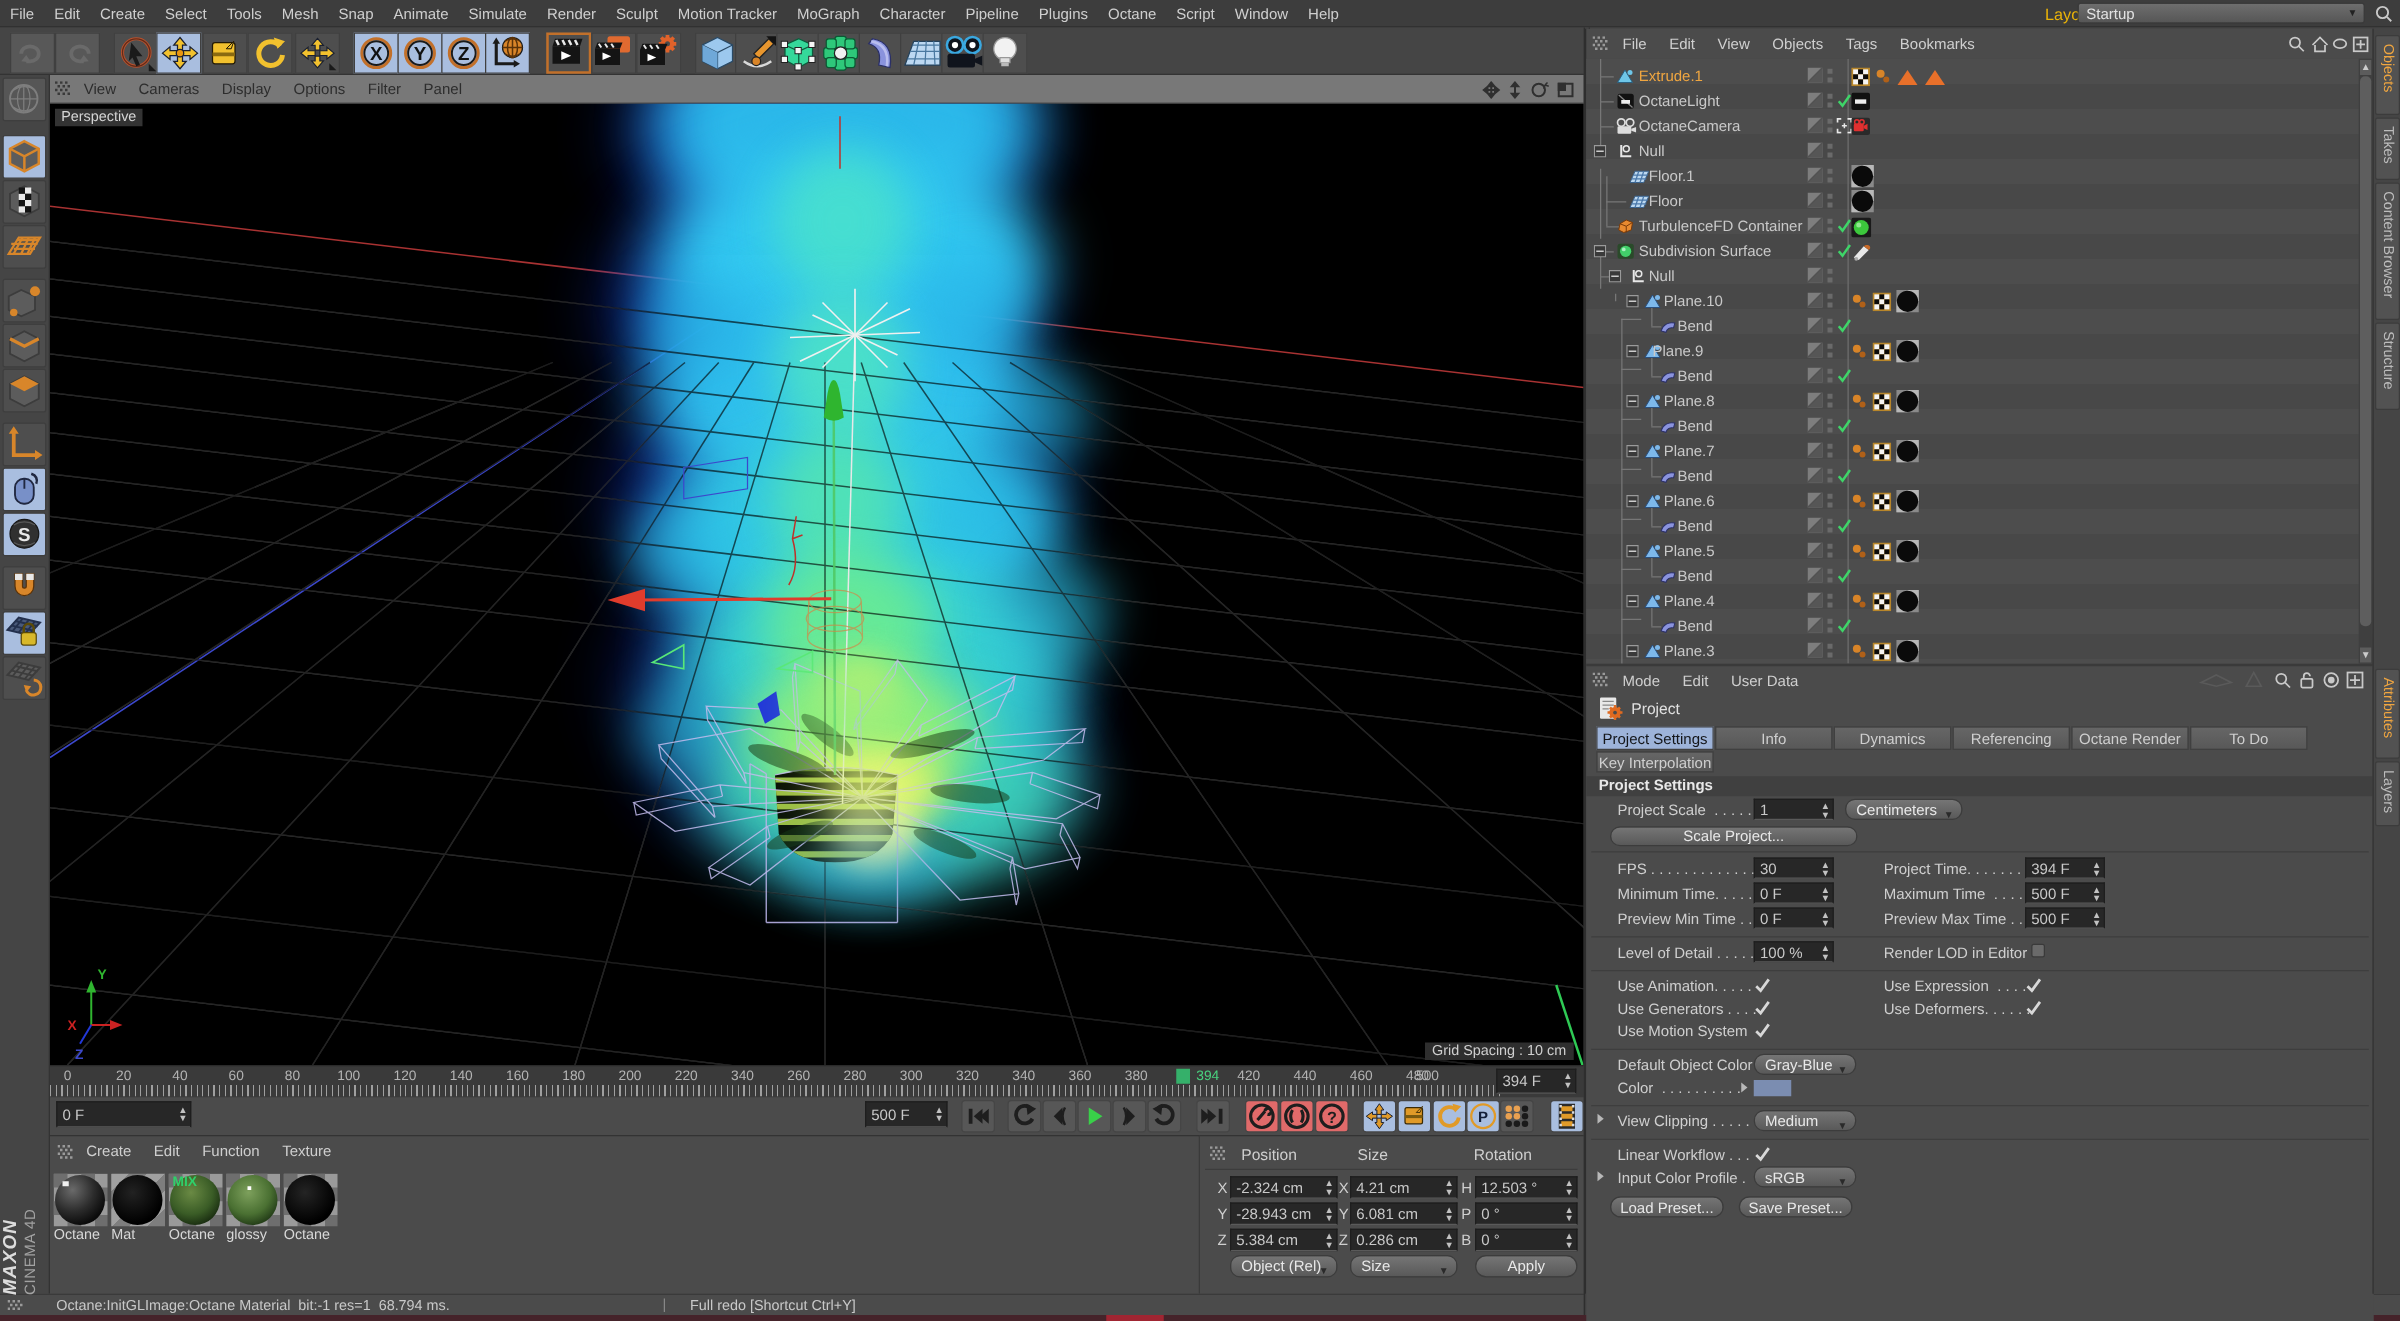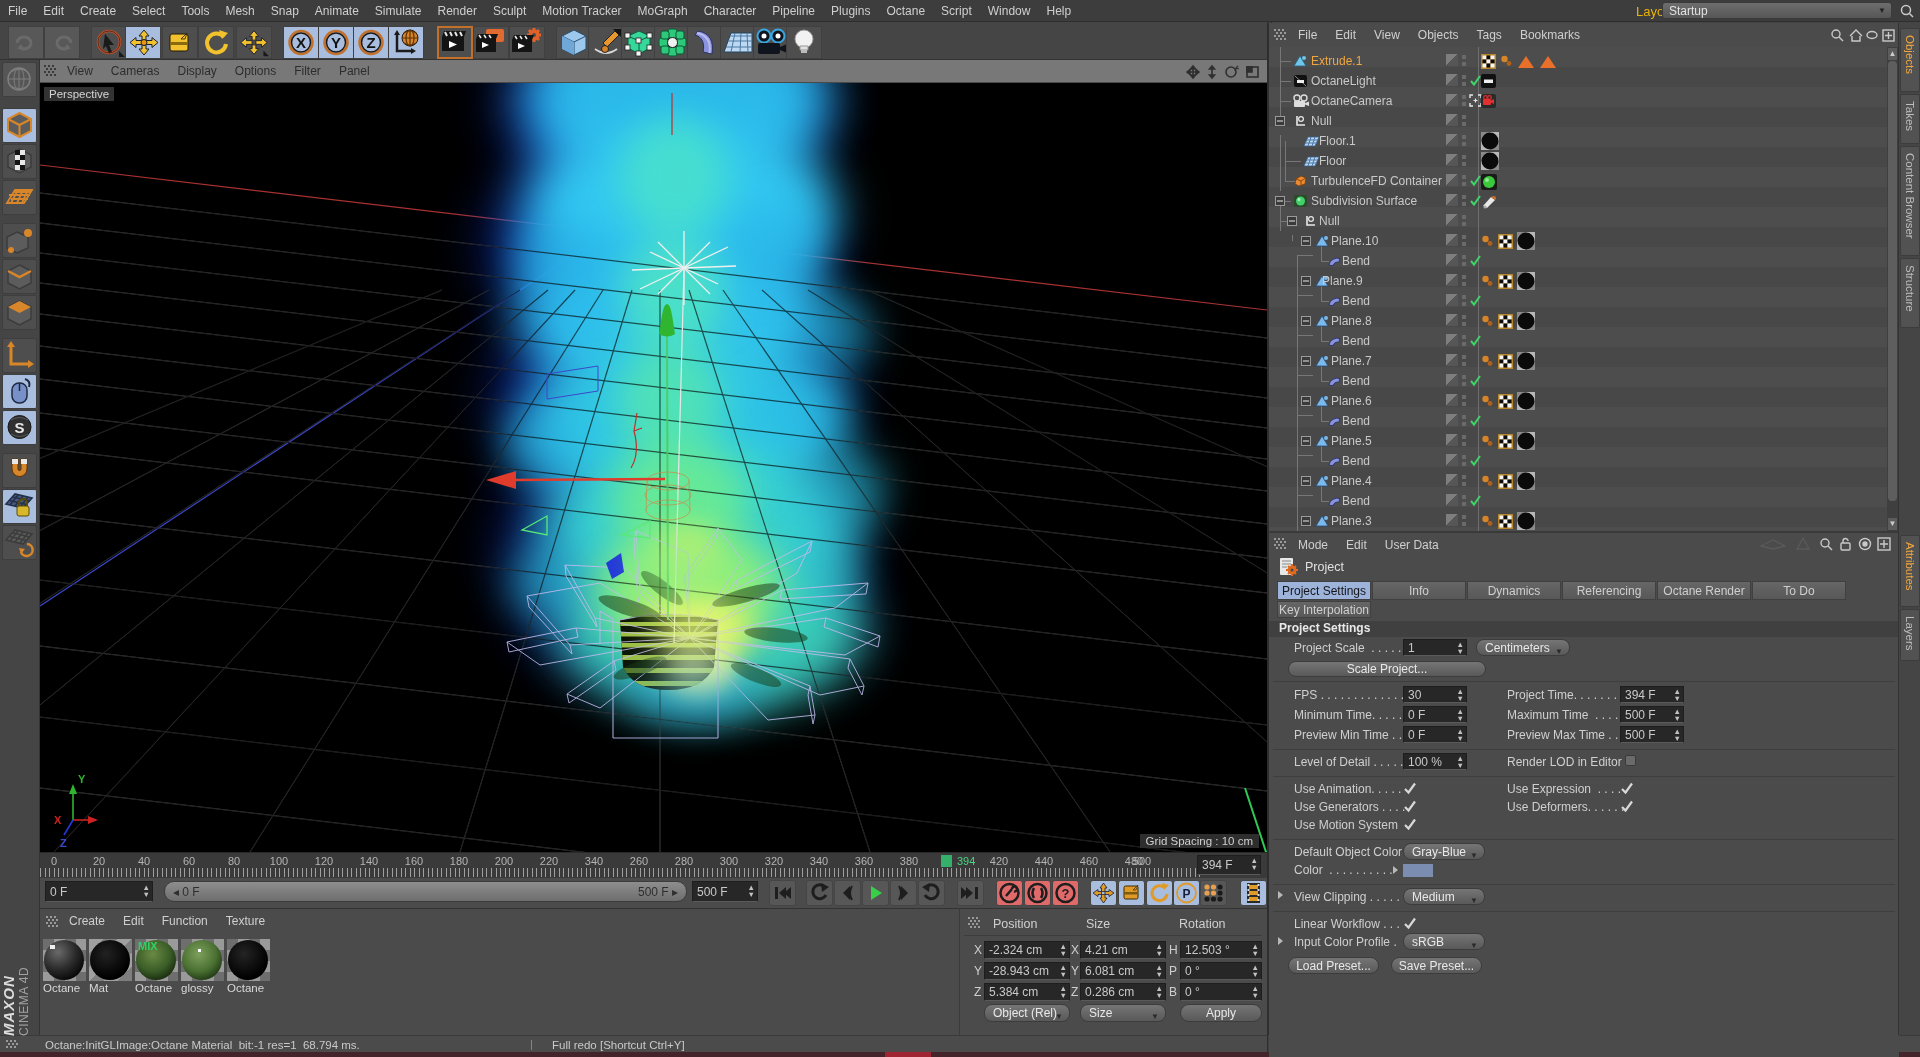--- a/index.html
+++ b/index.html
@@ -671,23 +671,20 @@
         <div class="num" style="left:1094px">480</div>
         <div class="num" style="left:1102px">500</div>
       </div>
  <div id="ticks"></div>
  <div id="curframe"></div>
  <div id="curnum">394</div>
  <div id="f394" class="inp" style="left:1157px;top:2px;width:64px;height:20px;line-height:19px">394 F<span class="sp">▲<br>▼</span></div>
 </div>
 <div id="transport">
  <div class="inp" style="position:absolute;left:5px;top:3px;width:108px;height:21px;line-height:20px">0 F<span class="sp" style="top:3px">▲<br>▼</span></div>
- <div style="position:absolute;left:124px;top:3px;width:523px;height:21px;background:linear-gradient(#8e8e8e,#6e6e6e);border:1px solid #3c3c3c;border-radius:10px;color:#2e2e2e;line-height:20px">
-   <span style="margin-left:8px">◂ 0 F</span><span style="position:absolute;right:8px">500 F ▸</span>
- </div>
  <div class="inp" style="position:absolute;left:652px;top:3px;width:66px;height:21px;line-height:20px">500 F<span class="sp" style="top:3px">▲<br>▼</span></div>
  <div class="pbtn" style="left:729px"><svg width="25" height="24">
           <g fill="#1e1e1e">
             <rect x="5" y="6" width="3" height="12"></rect>
             <path d="M16 6 L9 12 L16 18 Z"></path>
             <path d="M21 6 L14 12 L21 18 Z"></path>
           </g>
         </svg></div>
  <div class="pbtn" style="left:766px"><svg width="25" height="24">
           <path d="M18 6 A7 7 0 1 0 19 14" fill="none" stroke="#1e1e1e" stroke-width="3"></path>

